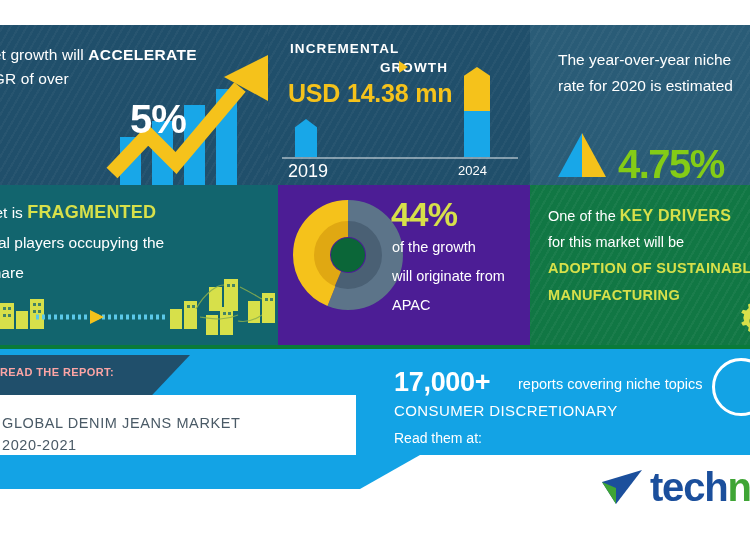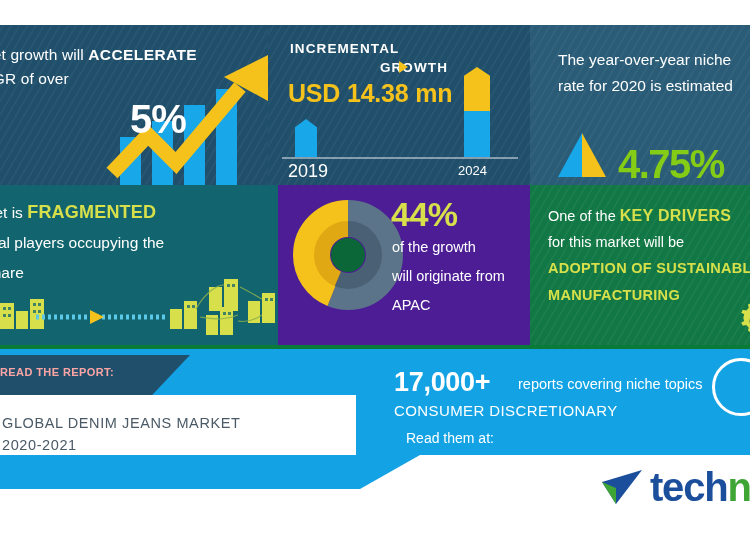--- a/index.html
+++ b/index.html
@@ -202,21 +202,21 @@
   .stat-suffix {
     position: absolute; left: 518px; top: 31px;
     color: #ffffff; font-size: 14.5px;
   }
   .stat-cat {
     position: absolute; left: 394px; top: 57px;
     color: #ffffff; font-size: 15px; letter-spacing: .4px;
   }
   .read-at {
     position: absolute; left: 394px; top: 85px;
-    color: #ffffff; font-size: 14px; margin-left: 12px;
+    color: #ffffff; font-size: 14px;
   }
   .site-url {
     position: absolute; left: 394px; top: 110px;
     color: #ffffff; font-size: 14px; font-style: italic;
     text-decoration: underline; cursor: pointer;
   }
   .circle-badge {
     position: absolute; left: 712px; top: 358px;
     width: 58px; height: 58px; border-radius: 50%;
     border: 3px solid #ffffff;

